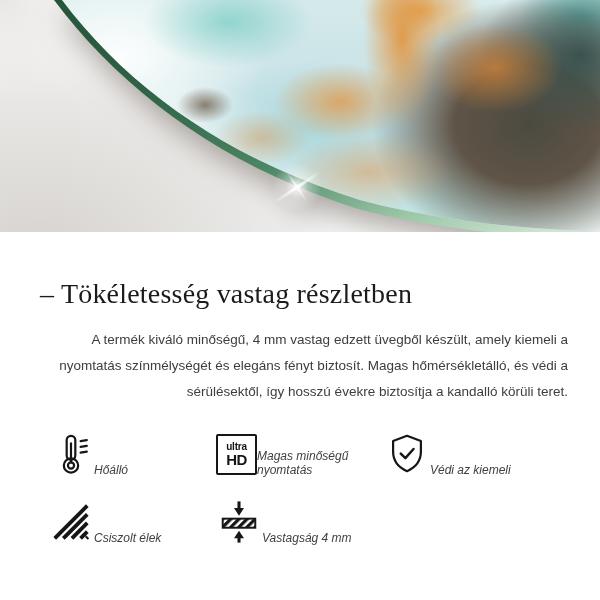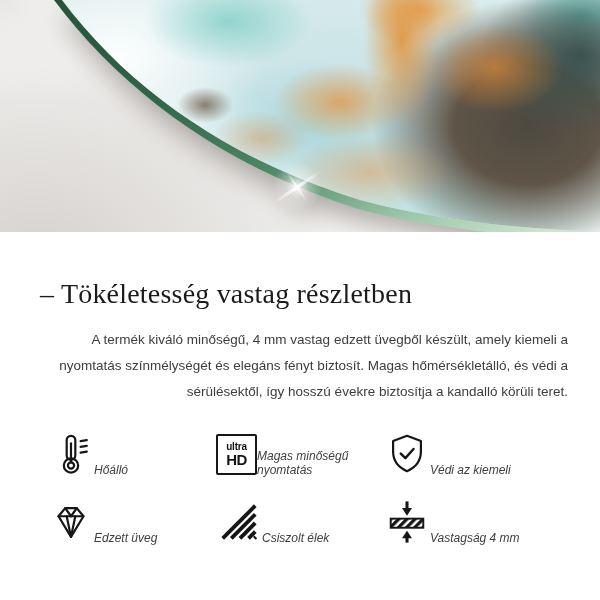--- a/index.html
+++ b/index.html
@@ -155,33 +155,20 @@
         <svg width="46" height="46" viewBox="0 0 48 48">
           <g class="icon-stroke" stroke-linecap="round" stroke-linejoin="round">
             <path d="M24 5 L38.5 10.5 V21.5 C38.5 31.5 32 38.5 24 42 C16 38.5 9.5 31.5 9.5 21.5 V10.5 Z"></path>
             <path d="M17.5 23.5 L22.3 28.3 L30.8 18.8" stroke-width="2.6"></path>
           </g>
         </svg>
       </div>
       <div class="label">Védi az kiemeli</div>
     </div>
 
-    <div class="feature">
-      <div class="icon-box">
-        <svg width="46" height="46" viewBox="0 0 48 48">
-          <g class="icon-stroke" stroke-width="2.1" stroke-linecap="round" stroke-linejoin="round">
-            <path d="M11 18 L18 9.5 H30 L37 18 L24 39.5 Z"></path>
-            <line x1="11" y1="18" x2="37" y2="18"></line>
-            <path d="M18 9.5 L24 18 L30 9.5"></path>
-            <path d="M19.5 18 L24 39.5 M28.5 18 L24 39.5"></path>
-          </g>
-        </svg>
-      </div>
-      <div class="label">Edzett üveg</div>
-    </div>
 
     <div class="feature">
       <div class="icon-box">
         <svg width="46" height="46" viewBox="0 0 48 48">
           <g stroke="#161616" stroke-width="4" fill="none" stroke-linecap="butt">
             <line x1="7" y1="41" x2="41" y2="7"></line>
             <line x1="16" y1="41" x2="41" y2="16"></line>
             <line x1="25" y1="41" x2="41" y2="25"></line>
             <line x1="34" y1="41" x2="41" y2="34"></line>
             <line x1="40" y1="41" x2="41.5" y2="39.5"></line>

